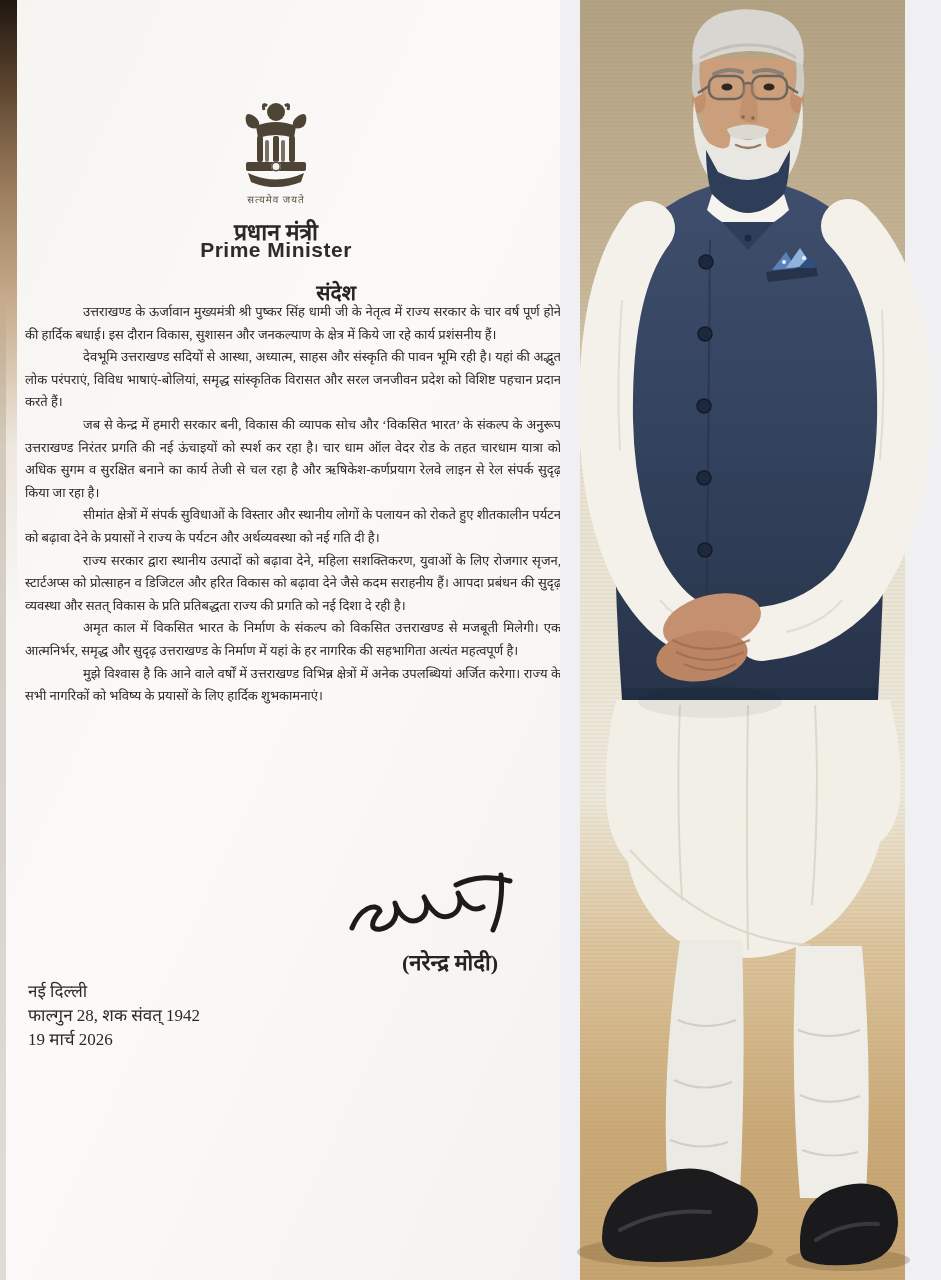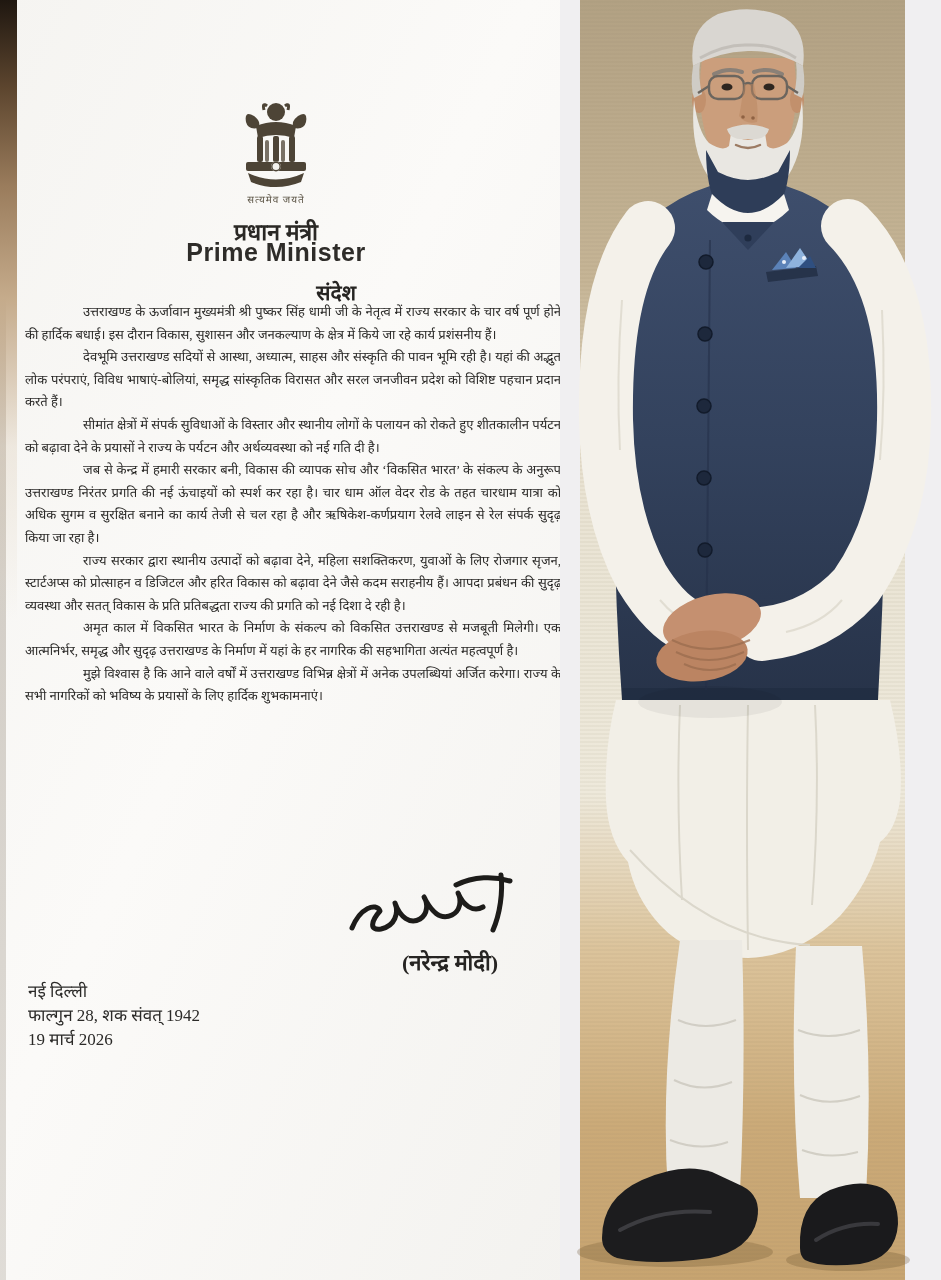--- a/index.html
+++ b/index.html
@@ -13,21 +13,21 @@
              opacity:.55;}
   .left-edge{position:absolute;left:0;top:0;width:17px;height:620px;
              background:linear-gradient(180deg,#1f1710 0%,#5c452e 14%,#9a7c5c 30%,#c5ab8b 48%,rgba(226,214,197,.45) 72%,rgba(255,255,255,0) 100%);}
   .emblem-wrap{position:absolute;left:240px;top:100px;width:72px;height:96px;}
   .satyameva{position:absolute;left:176px;top:192px;width:200px;text-align:center;
              font-size:10px;color:#5a5243;letter-spacing:1px;}
   .pm-hindi{position:absolute;left:156px;top:215px;width:240px;text-align:center;
             font-size:23px;font-weight:bold;color:#2a2825;}
   .pm-english{position:absolute;left:136px;top:238px;width:280px;text-align:center;
               font-family:"Liberation Sans","DejaVu Sans",sans-serif;
-              font-size:25px;font-weight:bold;color:#2e2c29;letter-spacing:.5px;}
+              font-size:21px;font-weight:bold;color:#2e2c29;letter-spacing:.5px;}
   .sandesh{position:absolute;left:196px;top:278px;width:160px;text-align:right;
            font-size:21px;font-weight:bold;color:#262422;}
   .body-text{position:absolute;left:25px;top:301px;width:536px;color:#2b2a28;}
   .body-text p{margin:0;font-size:13px;line-height:22.6px;text-align:justify;
                text-indent:58px;font-weight:500;}
   .sig-svg{position:absolute;left:340px;top:868px;}
   .sig-name{position:absolute;left:350px;top:946px;width:200px;text-align:center;
             font-size:22px;font-weight:bold;color:#262422;}
   .dateblock{position:absolute;left:28px;top:980px;font-size:17px;line-height:24px;color:#2b2a28;}
   
@@ -71,22 +71,22 @@
     </div>
     <div class="satyameva">सत्यमेव जयते</div>
 
     <div class="pm-hindi">प्रधान मंत्री</div>
     <div class="pm-english">Prime Minister</div>
     <div class="sandesh">संदेश</div>
 
     <div class="body-text">
       <p>उत्तराखण्ड के ऊर्जावान मुख्यमंत्री श्री पुष्कर सिंह धामी जी के नेतृत्व में राज्य सरकार के चार वर्ष पूर्ण होने की हार्दिक बधाई। इस दौरान विकास, सुशासन और जनकल्याण के क्षेत्र में किये जा रहे कार्य प्रशंसनीय हैं।</p>
       <p>देवभूमि उत्तराखण्ड सदियों से आस्था, अध्यात्म, साहस और संस्कृति की पावन भूमि रही है। यहां की अद्भुत लोक परंपराएं, विविध भाषाएं-बोलियां, समृद्ध सांस्कृतिक विरासत और सरल जनजीवन प्रदेश को विशिष्ट पहचान प्रदान करते हैं।</p>
+      <p>जब से केन्द्र में हमारी सरकार बनी, विकास की व्यापक सोच और ‘विकसित भारत’ के संकल्प के अनुरूप उत्तराखण्ड निरंतर प्रगति की नई ऊंचाइयों को स्पर्श कर रहा है। चार धाम ऑल वेदर रोड के तहत चारधाम यात्रा को अधिक सुगम व सुरक्षित बनाने का कार्य तेजी से चल रहा है और ऋषिकेश-कर्णप्रयाग रेलवे लाइन से रेल संपर्क सुदृढ़ किया जा रहा है।</p>
       <p>सीमांत क्षेत्रों में संपर्क सुविधाओं के विस्तार और स्थानीय लोगों के पलायन को रोकते हुए शीतकालीन पर्यटन को बढ़ावा देने के प्रयासों ने राज्य के पर्यटन और अर्थव्यवस्था को नई गति दी है।</p>
-      <p>जब से केन्द्र में हमारी सरकार बनी, विकास की व्यापक सोच और ‘विकसित भारत’ के संकल्प के अनुरूप उत्तराखण्ड निरंतर प्रगति की नई ऊंचाइयों को स्पर्श कर रहा है। चार धाम ऑल वेदर रोड के तहत चारधाम यात्रा को अधिक सुगम व सुरक्षित बनाने का कार्य तेजी से चल रहा है और ऋषिकेश-कर्णप्रयाग रेलवे लाइन से रेल संपर्क सुदृढ़ किया जा रहा है।</p>
       <p>राज्य सरकार द्वारा स्थानीय उत्पादों को बढ़ावा देने, महिला सशक्तिकरण, युवाओं के लिए रोजगार सृजन, स्टार्टअप्स को प्रोत्साहन व डिजिटल और हरित विकास को बढ़ावा देने जैसे कदम सराहनीय हैं। आपदा प्रबंधन की सुदृढ़ व्यवस्था और सतत् विकास के प्रति प्रतिबद्धता राज्य की प्रगति को नई दिशा दे रही है।</p>
       <p>अमृत काल में विकसित भारत के निर्माण के संकल्प को विकसित उत्तराखण्ड से मजबूती मिलेगी। एक आत्मनिर्भर, समृद्ध और सुदृढ़ उत्तराखण्ड के निर्माण में यहां के हर नागरिक की सहभागिता अत्यंत महत्वपूर्ण है।</p>
       <p>मुझे विश्वास है कि आने वाले वर्षों में उत्तराखण्ड विभिन्न क्षेत्रों में अनेक उपलब्धियां अर्जित करेगा। राज्य के सभी नागरिकों को भविष्य के प्रयासों के लिए हार्दिक शुभकामनाएं।</p>
     </div>
 
     <svg class="sig-svg" width="190" height="78" viewBox="0 0 190 78">
       <g fill="none" stroke="#1d1c1a" stroke-width="5" stroke-linecap="round" stroke-linejoin="round">
         <path d="M12,60 C20,40 36,34 40,43 C31,53 29,63 41,61 C55,58 59,45 55,35 C60,49 70,57 80,51 C88,46 88,35 84,29 C91,43 100,53 112,47 C120,43 122,33 118,25 C123,37 133,45 143,39"></path>
         <path d="M116,17 C134,8 154,8 170,13"></path>
         <path d="M161,7 C163,24 160,46 153,62"></path>

